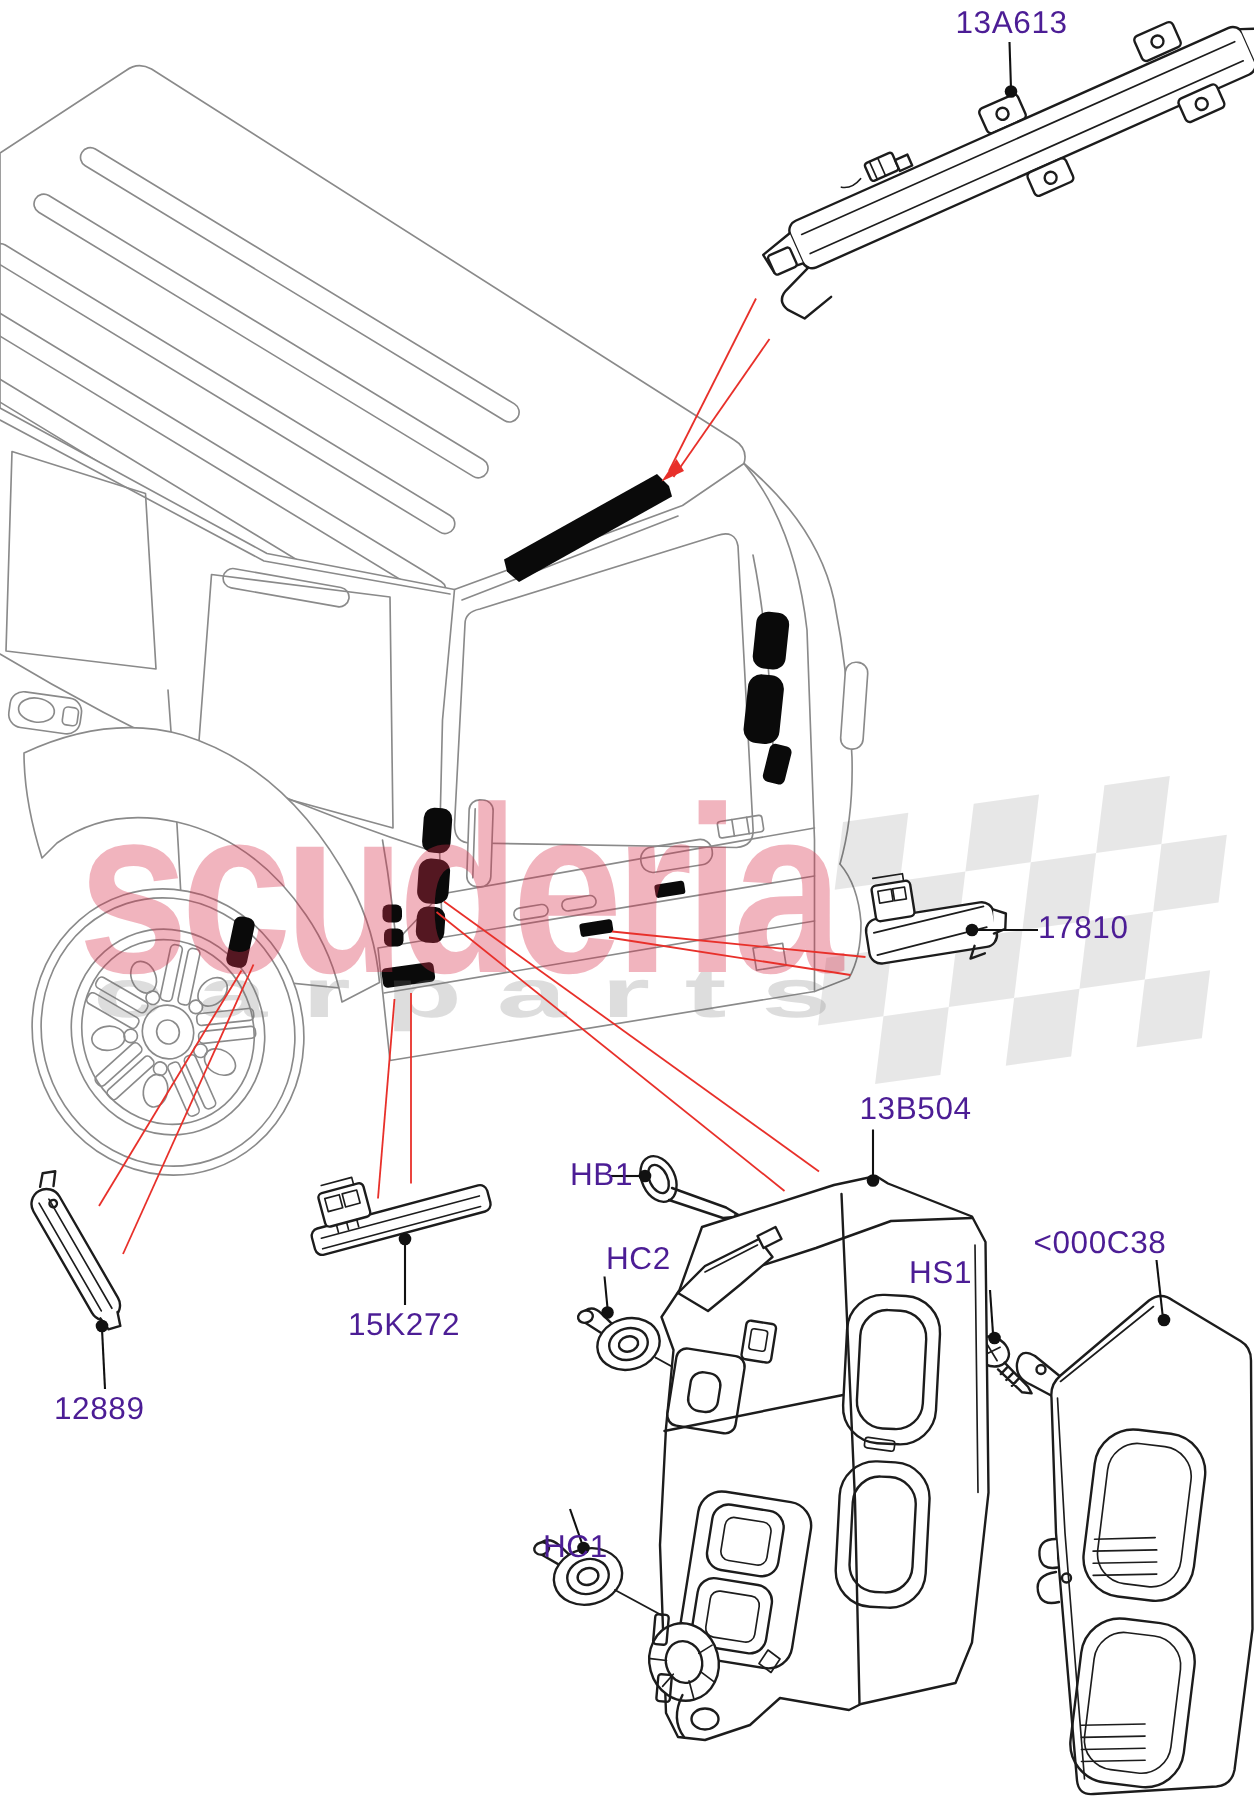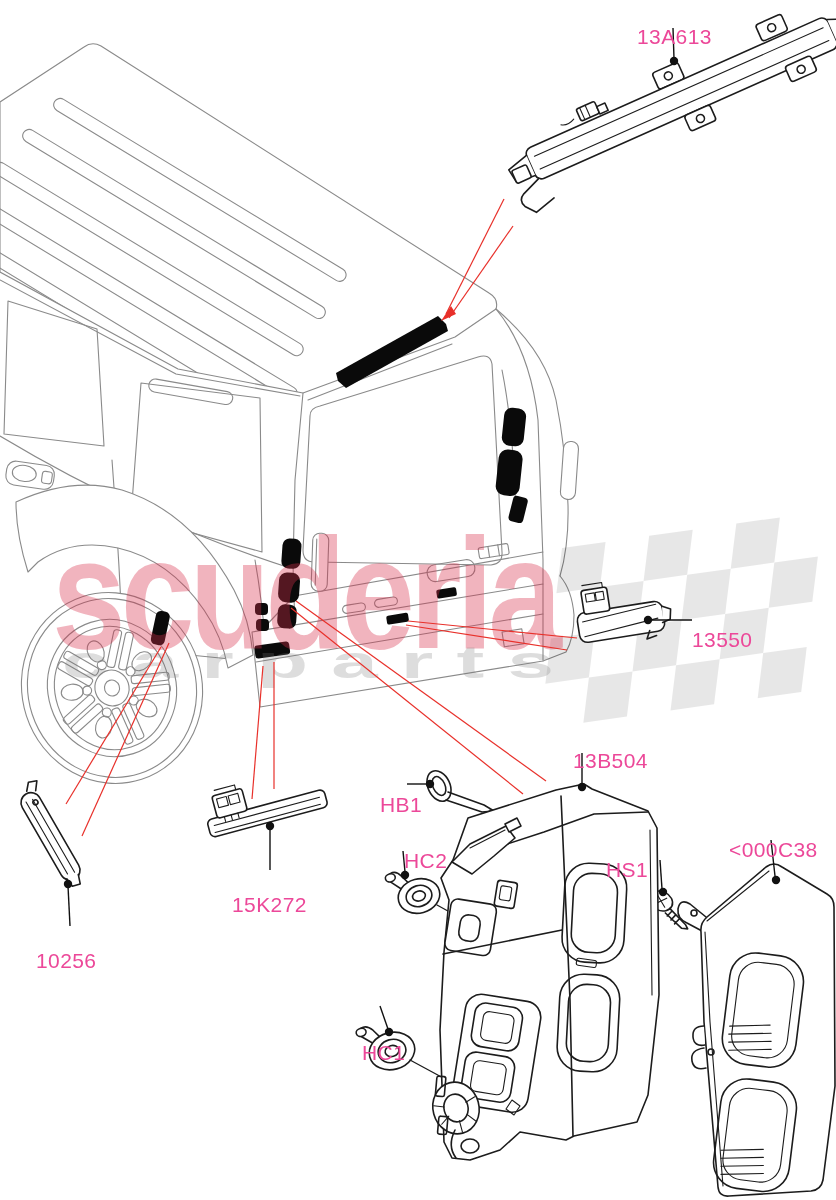--- a/index.html
+++ b/index.html
@@ -1,20 +1,20 @@
 <!DOCTYPE html>
 <html><head>
 <meta charset="utf-8">
 <style>
   html,body{margin:0;padding:0;background:#fff;}
   #canvas{position:relative;width:836px;height:1200px;background:#ffffff;overflow:hidden;
           font-family:"Liberation Sans",sans-serif;}
   #canvas svg{position:absolute;left:0;top:0;}
-  .lbl{position:absolute;font:21px/1.15 "Liberation Sans",sans-serif;color:#ec4899;
-       white-space:nowrap;letter-spacing:.4px;cursor:pointer;margin-top:21px;}
+  .lbl{position:absolute;font:21px/1.15 "Liberation Sans",sans-serif;color:#4c1d95;
+       white-space:nowrap;letter-spacing:.4px;cursor:pointer;}
 </style>
 </head>
 <body>
 
 <div id="canvas">
 <svg width="836" height="1200" viewBox="0 0 836 1200" xmlns="http://www.w3.org/2000/svg">
   <defs>
     <clipPath id="roofClip">
       <path d="M 0,102 L 84,47 Q 92,41 101,46 L 489,293 Q 499,299 496,309 L 455,337 L 303,393 L 178,369 L 0,272 Z"></path>
     </clipPath>
@@ -400,22 +400,22 @@
     <path d="M 771,840 L 775,876"></path>
         <circle cx="776" cy="880" r="4.2" stroke="none"></circle>
     <path d="M 68,886 L 70,926"></path>
         <circle cx="68" cy="884" r="4.2" stroke="none"></circle>
     <path d="M 270,828 L 270,870"></path>
         <circle cx="270" cy="826" r="4.2" stroke="none"></circle>
   </g>
 </svg>
 
 <div class="lbl" style="left:637px;top:4px">13A613</div>
-<div class="lbl" style="left:692px;top:607px">13550</div>
+<div class="lbl" style="left:692px;top:607px">17810</div>
 <div class="lbl" style="left:573px;top:728px">13B504</div>
 <div class="lbl" style="left:380px;top:772px">HB1</div>
 <div class="lbl" style="left:404px;top:828px">HC2</div>
 <div class="lbl" style="left:362px;top:1020px">HC1</div>
 <div class="lbl" style="left:606px;top:837px">HS1</div>
-<div class="lbl" style="left:729px;top:817px">&lt;000C38</div>
-<div class="lbl" style="left:36px;top:928px">10256</div>
+<div class="lbl" style="left:689px;top:817px">&lt;000C38</div>
+<div class="lbl" style="left:36px;top:928px">12889</div>
 <div class="lbl" style="left:232px;top:872px">15K272</div>
 </div>
 
 </body></html>

